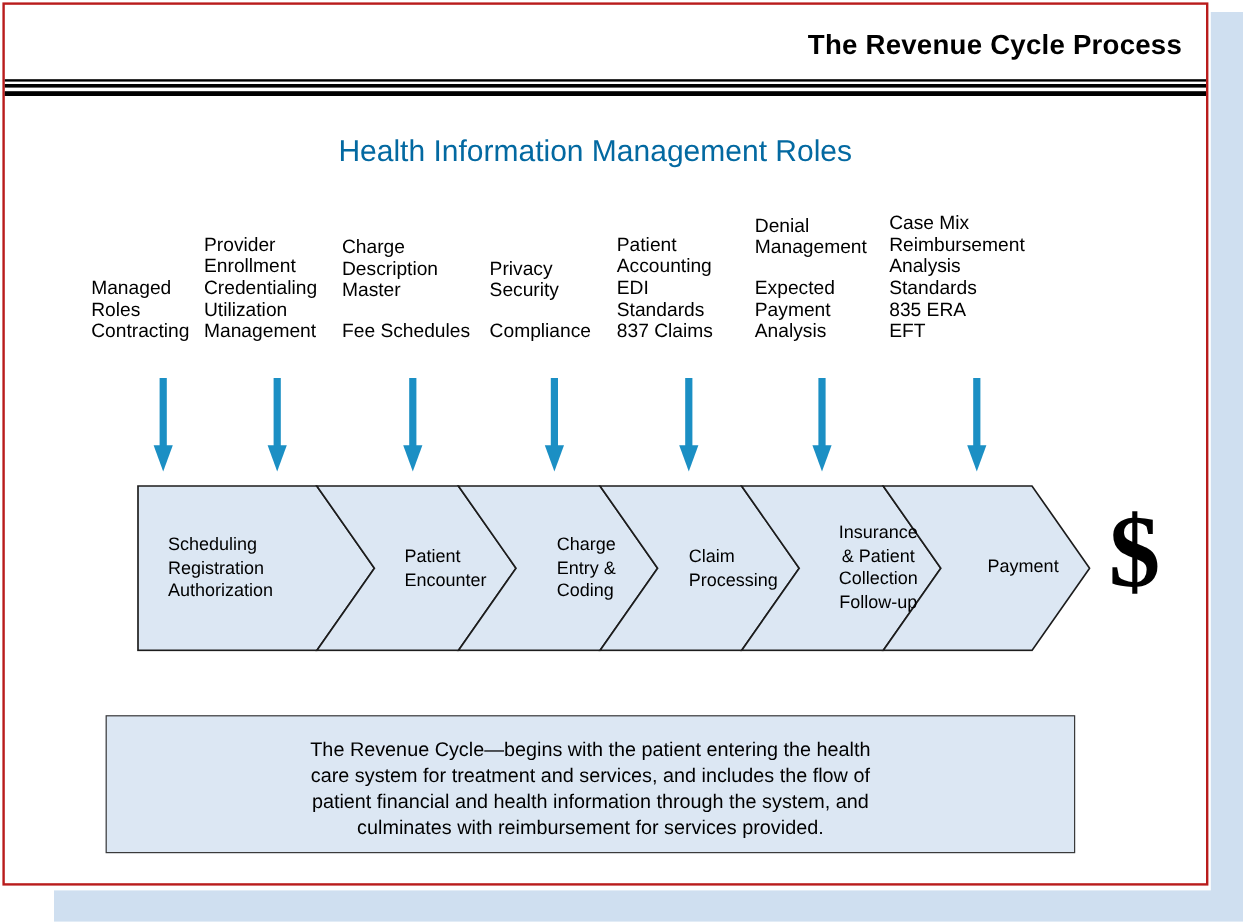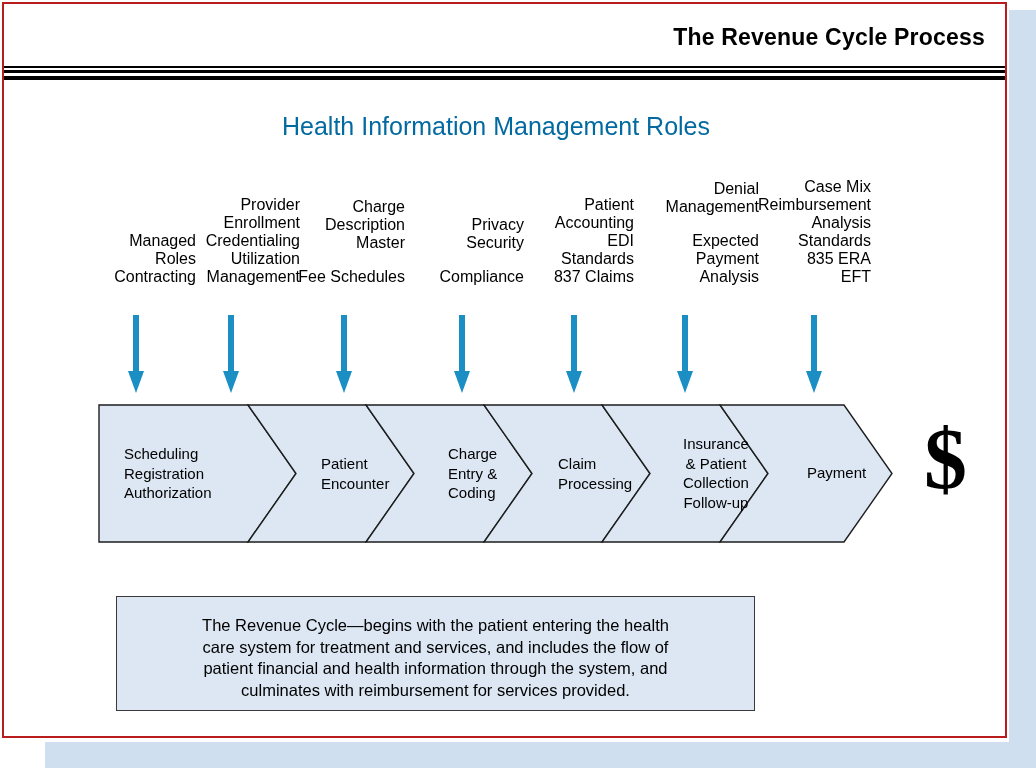--- a/index.html
+++ b/index.html
@@ -100,21 +100,21 @@
     width: 1001px; height: 736px;
     pointer-events: none;
   }
   .role-block {
     position: absolute;
     height: 92px;
   }
   .role-block .inner {
     position: absolute;
     left: 0; right: 0; bottom: 0;
-    text-align: right;
+    text-align: left;
   }
   .role-line { display: block; }
   .role-gap { display: block; height: 15.6px; }
 
   
   .arrow {
     position: absolute;
     width: 24px;
     height: 76px;
   }
@@ -132,21 +132,21 @@
     top: 56px;
     width: 0; height: 0;
     border-left: 8px solid transparent;
     border-right: 8px solid transparent;
     border-top: 22px solid #1b8fc4;
   }
 
   
   .process-band {
     position: absolute;
-    left: 94px;
+    left: 110px;
     top: 400px;
     width: 795px;
     height: 112px;
   }
   .process-svg { display: block; }
   .stage-text {
     position: absolute;
     font-size: 15px;
     line-height: 19.5px;
     color: #000000;
@@ -163,26 +163,25 @@
     line-height: 86px;
     font-weight: bold;
     color: #000000;
   }
 
   
   .desc-box {
     position: absolute;
     left: 84px;
     top: 592px;
-    width: 639px;
+    width: 808px;
     height: 115px;
     background: #dce7f3;
     border: 1.5px solid #3a3a3a;
     box-sizing: border-box;
-    margin-left: 28px;
   }
   .desc-text {
     position: absolute;
     left: 0; right: 0;
     top: 18px;
     text-align: center;
     font-size: 16.5px;
     line-height: 21.5px;
     color: #000000;
   }

